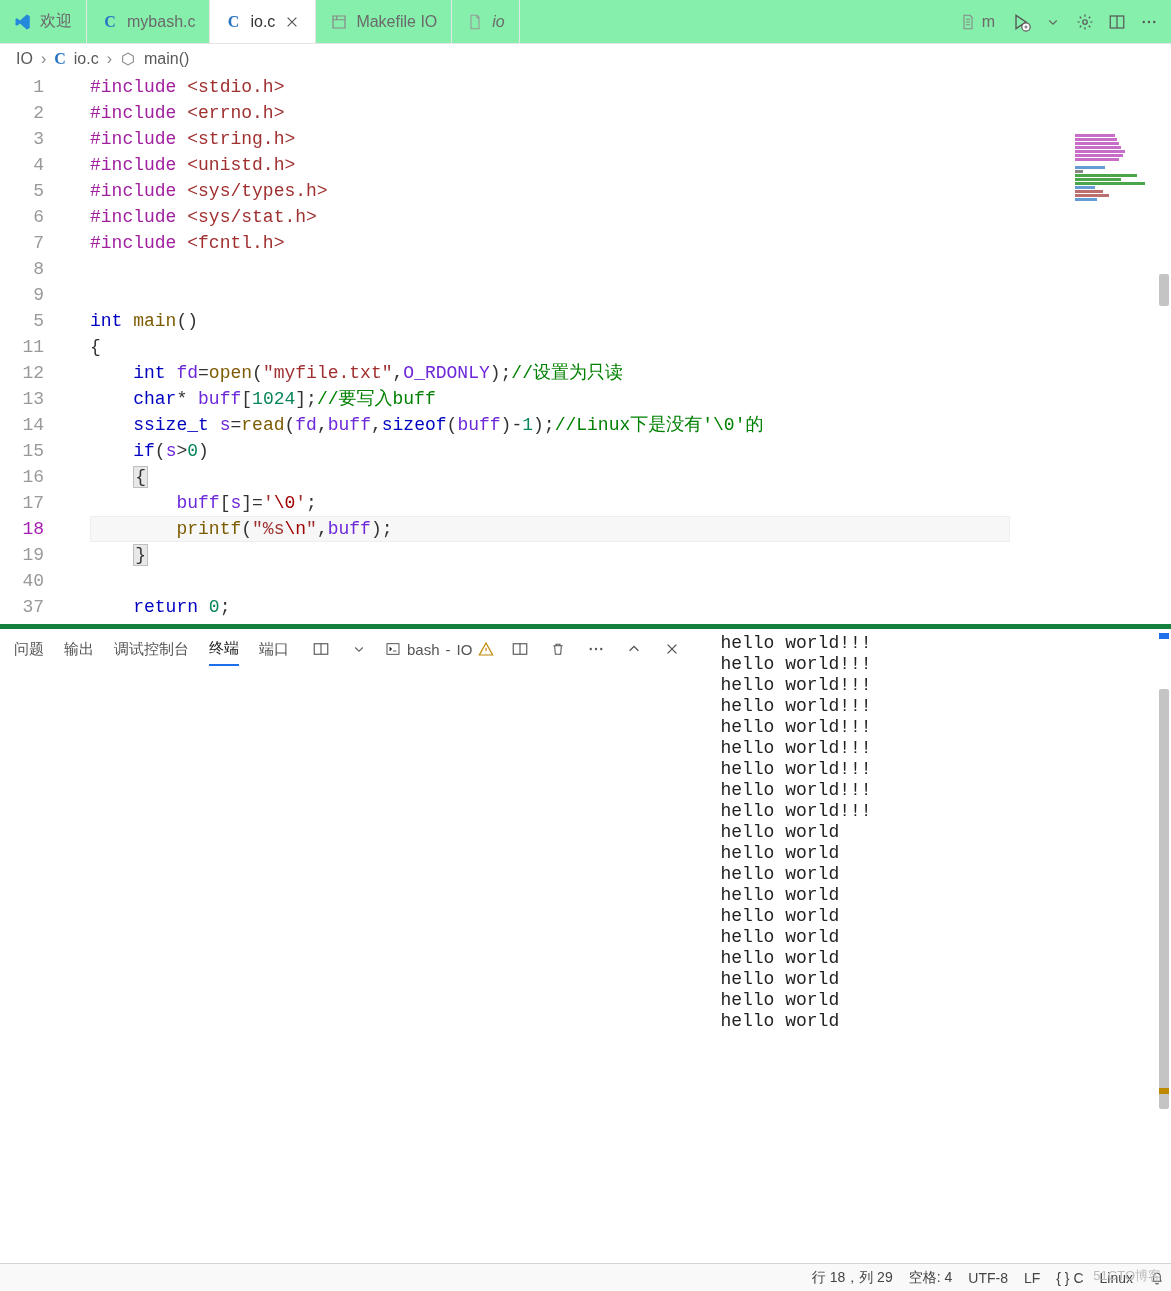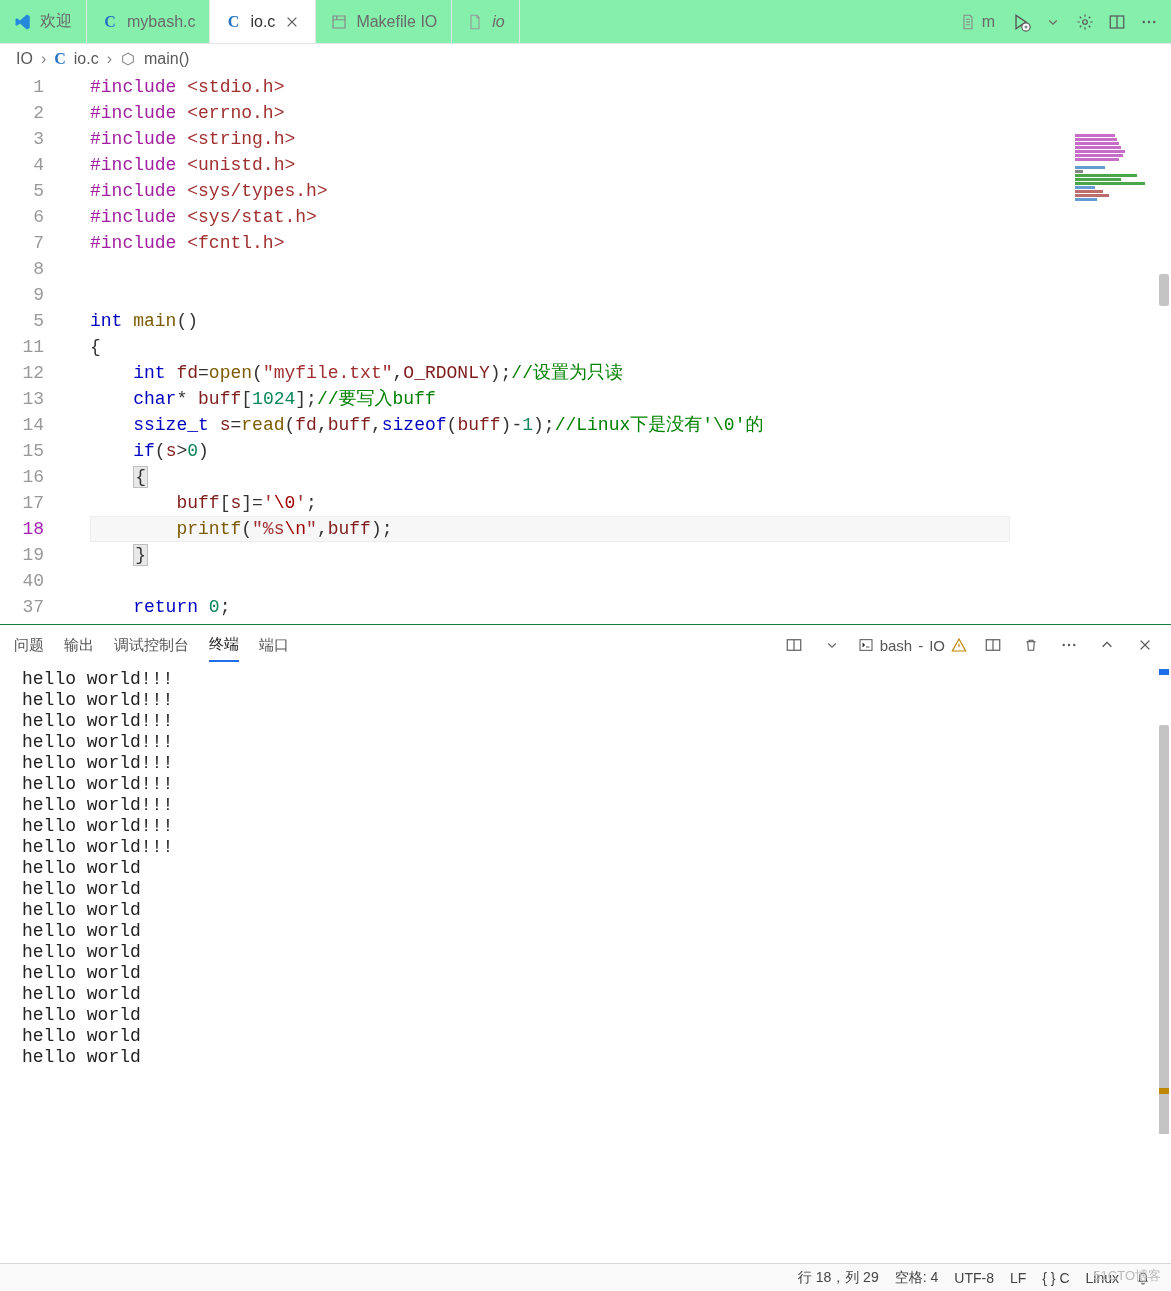--- a/index.html
+++ b/index.html
@@ -24,45 +24,45 @@
   .gutter .active { color:#a21caf; }
   .code { position:absolute; left:90px; top:0; font-size:18px; line-height:26px; white-space:pre; }
   .code .line { height:26px; }
   .code .current { background:#f7f7f7; box-shadow:inset 0 0 0 1px #eee; width:920px; }
   .kw { color:#0000c0; }
   .pre { color:#a020a0; }
   .str { color:#a03030; }
   .cmt { color:#008000; }
   .num { color:#098658; }
   .fn { color:#7c5b00; }
-  .id { color:#7f1d1d; }
+  .id { color:#6d28d9; }
   .esc { color:#a00000; }
   .brace-hi { border:1px solid #bfbfbf; background:#e8e8e8; padding:0 1px; }
   .minimap { position:absolute; right:16px; top:60px; width:80px; height:70px; opacity:.7; font-size:2px; line-height:3px; }
   .mm-line { height:3px; margin-bottom:1px; }
   .scroll-ov { position:absolute; right:0; top:0; width:14px; height:100%; }
   .scroll-mark { position:absolute; right:2px; width:10px; height:32px; background:#c4c4c4; border-radius:2px; top:200px; }
   
-  .panel { border-top:1px solid #15803d; height:510px; display:flex; flex-direction:column; }
+  .panel { border-top:5px solid #15803d; height:510px; display:flex; }
   .panel-tabs { display:flex; align-items:center; height:40px; padding:0 14px; gap:20px; font-size:15px; color:#555; }
   .panel-tab { padding:6px 0; cursor:pointer; }
   .panel-tab.active { color:#222; border-bottom:2px solid #1f6feb; }
   .panel-right { margin-left:auto; display:flex; align-items:center; gap:14px; color:#555; }
   .panel-right .lbl { display:flex; gap:6px; }
   .warn-ico { color:#bf8803; }
   .term { flex:1; overflow:hidden; padding:4px 14px 0 22px; font-size:18px; line-height:21px; color:#222; position:relative; }
   .term .line { height:21px; }
   .cursor-box { display:inline-block; width:9px; height:18px; border:1px solid #2aa1ec; margin-left:4px; vertical-align:middle; }
   .prompt-circle { display:inline-block; width:10px; height:10px; border:1.4px solid #888; border-radius:50%; margin-right:8px; vertical-align:middle; }
   .term-scroll { position:absolute; right:0; top:0; width:14px; height:100%; }
   .term-thumb { position:absolute; right:2px; top:60px; width:10px; height:420px; background:#c4c4c4; border-radius:2px; }
   .term-blue { position:absolute; right:2px; top:4px; width:10px; height:6px; background:#1f6feb; }
   .term-yel { position:absolute; right:2px; bottom:40px; width:10px; height:6px; background:#bf8803; }
   
-  .status { position:absolute; left:0; bottom:0; right:0; height:28px; background:#f9f9f9; border-top:1px solid #d4d4d4; display:flex; align-items:center; justify-content:flex-end; gap:16px; padding:0 20px; font-size:14px; color:#444; }
+  .status { position:absolute; left:0; bottom:0; right:0; height:28px; background:#f9f9f9; border-top:1px solid #d4d4d4; display:flex; align-items:center; justify-content:flex-end; gap:16px; padding:0 6px; font-size:14px; color:#444; }
   .watermark { position:absolute; right:10px; bottom:6px; color:#bbb; font-size:13px; }
   svg { display:block; }
 </style>
 </head>
 <body>
 
 <div class="tabbar">
   <div class="tab">
     <span class="tab-icon">
       <svg width="18" height="18" viewBox="0 0 24 24">

